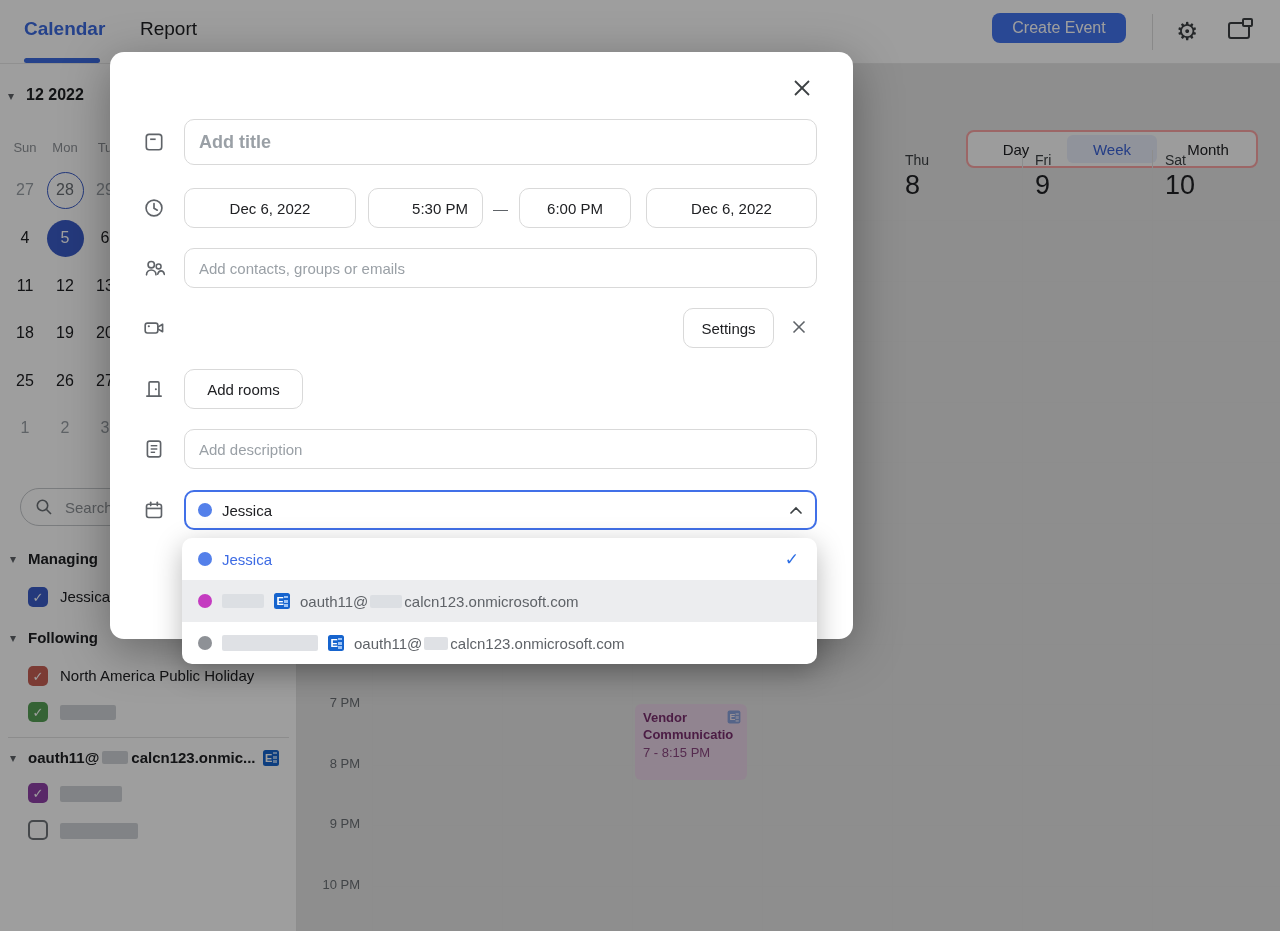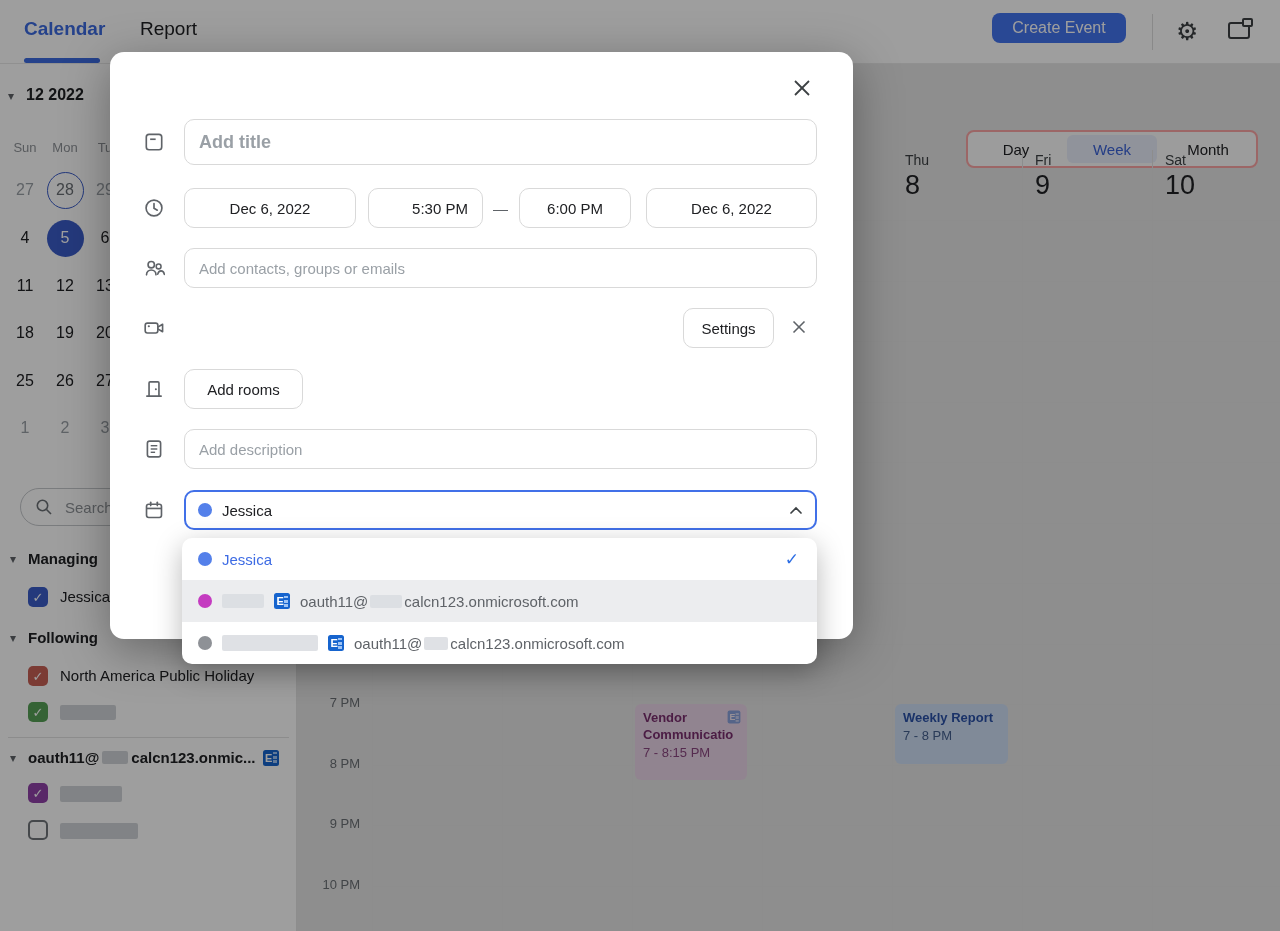--- a/index.html
+++ b/index.html
@@ -208,24 +208,20 @@
 
   <div class="event ev-pink" style="left: 635px; top: 704px; width: 112px; height: 76px; background-color: rgb(235, 214, 232);">
     <div class="t1">Vendor</div>
     <div class="t1">Communicatio</div>
     <div class="t2">7 - 8:15 PM</div>
     <span class="xchg ev-badge">
         <b>E</b>
         <i></i>
       </span>
   </div>
-  <div class="event ev-blue" style="left: 895px; top: 704px; width: 113px; height: 60px; background-color: rgb(207, 223, 246);">
-    <div class="t1">Weekly Report</div>
-    <div class="t2">7 - 8 PM</div>
-  </div>
 
   <div class="overlay"></div>
 
   <div class="modal">
     <div class="close-x">
       <svg width="20" height="20" viewBox="0 0 20 20">
           <line x1="3" y1="3" x2="17" y2="17" stroke="#3c4043" stroke-width="1.8"></line>
           <line x1="17" y1="3" x2="3" y2="17" stroke="#3c4043" stroke-width="1.8"></line>
         </svg>
     </div>

